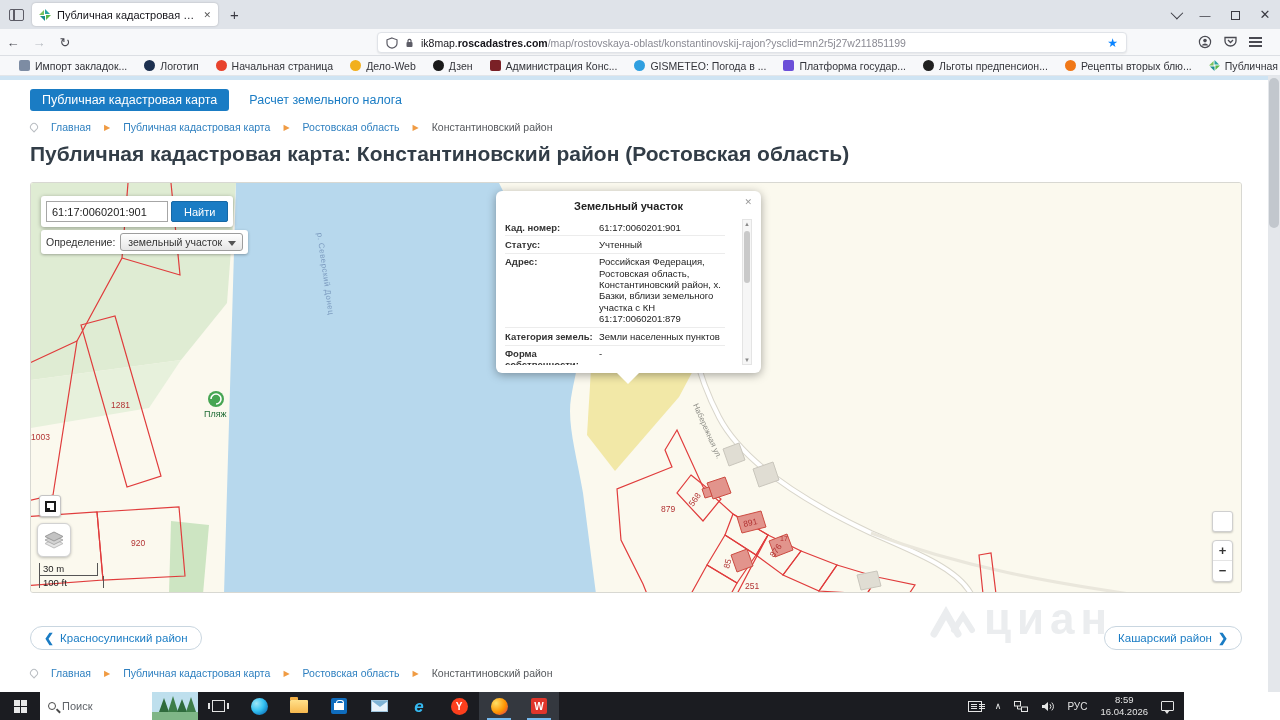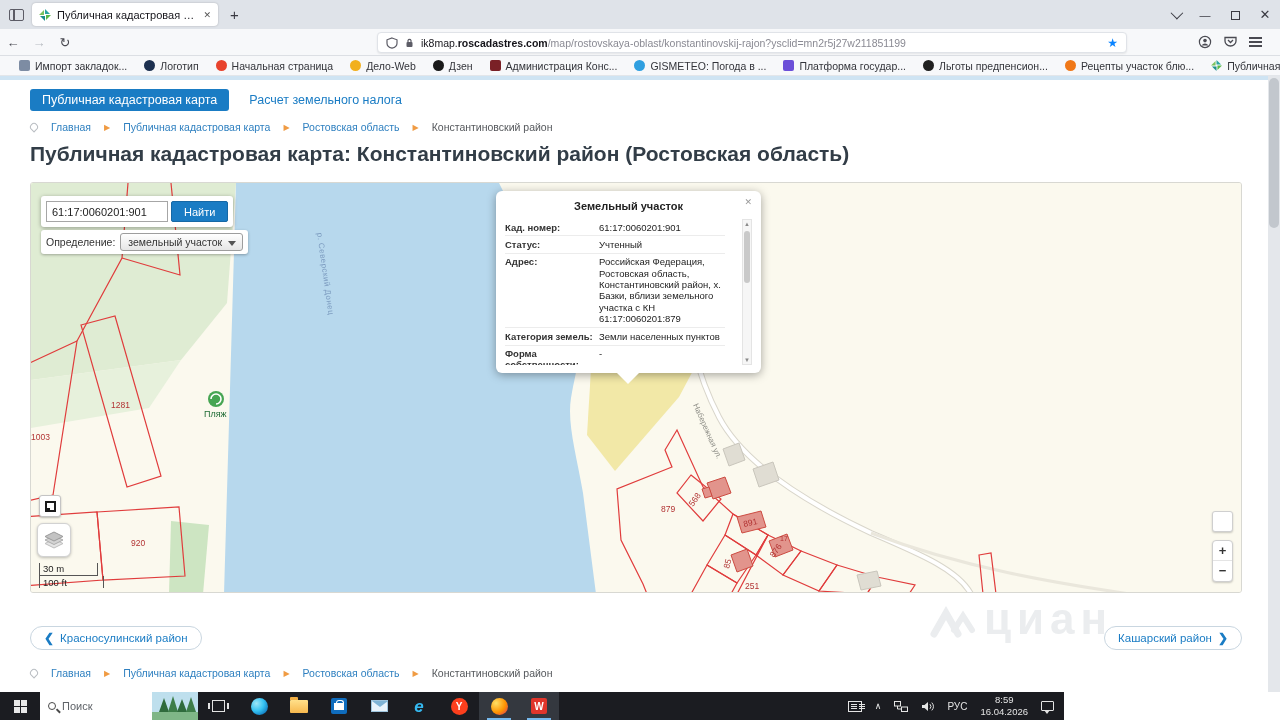--- a/index.html
+++ b/index.html
@@ -88,21 +88,21 @@
   .pthumb2{position:absolute;left:1px;top:11px;width:6px;height:52px;background:#c9c9c9;border-radius:3px}
   .parr-up{position:absolute;top:1px;left:0;right:0}
   .parr-dn{position:absolute;bottom:1px;left:0;right:0}
 
   
   .pill{position:absolute;top:550px;border:1px solid #c9d6e0;border-radius:13px;background:#fff;color:#1a7cc4;font-size:11.5px;padding:4px 13px;display:flex;gap:6px;align-items:center}
   .pill b{font-size:12px}
   .watermark{position:absolute;left:928px;top:518px;display:flex;align-items:center;gap:8px;color:#ebedef;font-weight:bold;font-size:44px;letter-spacing:6px}
 
   
-  .taskbar{position:absolute;left:0;top:692px;width:1064px;height:28px;background:#1b1c21;display:flex;align-items:center}
+  .taskbar{position:absolute;left:0;top:692px;width:1184px;height:28px;background:#1b1c21;display:flex;align-items:center}
   .startbtn{width:40px;height:28px;display:flex;align-items:center;justify-content:center}
   .winlogo{display:grid;grid-template-columns:6px 6px;grid-template-rows:6px 6px;gap:1px}
   .winlogo i{background:#e8e8e8}
   .tsearch{width:158px;height:28px;background:#fff;display:flex;align-items:center;padding-left:8px;gap:6px;position:relative;overflow:hidden}
   .tsearch .ph{font-size:11px;color:#5f6368}
   .mag{width:8px;height:8px;border:1.5px solid #4a4a4a;border-radius:50%;position:relative}
   .mag::after{content:"";position:absolute;left:7px;top:7px;width:5px;height:1.5px;background:#4a4a4a;transform:rotate(45deg)}
   .tview{width:13px;height:12px;border:1.5px solid #e3e3e3;margin:0 14px;position:relative}
   .tview::before,.tview::after{content:"";position:absolute;top:2px;width:2px;height:6px;background:#e3e3e3}
   .tview::before{left:-5px}.tview::after{right:-5px}
@@ -221,21 +221,21 @@
     <span class="bm">
         <i class="bm-ic sq" style="background: rgb(107, 79, 216);"></i>
         <span>Платформа государ...</span>
       </span>
     <span class="bm">
         <i class="bm-ic" style="background: rgb(32, 32, 32);"></i>
         <span>Льготы предпенсион...</span>
       </span>
     <span class="bm">
         <i class="bm-ic" style="background: rgb(240, 120, 24);"></i>
-        <span>Рецепты участок блю...</span>
+        <span>Рецепты вторых блю...</span>
       </span>
     <span class="bm">
         <svg width="11" height="11" viewBox="0 0 12 12">
           <polygon points="6,0 11,5 6,5" fill="#2aa4a0"></polygon>
           <polygon points="12,6 7,11 7,6" fill="#58b947"></polygon>
           <polygon points="6,12 1,7 6,7" fill="#1d8f8b"></polygon>
           <polygon points="0,6 5,1 5,6" fill="#7cc25e"></polygon>
         </svg>
         <span>Публичная кадастро...</span>
       </span>

